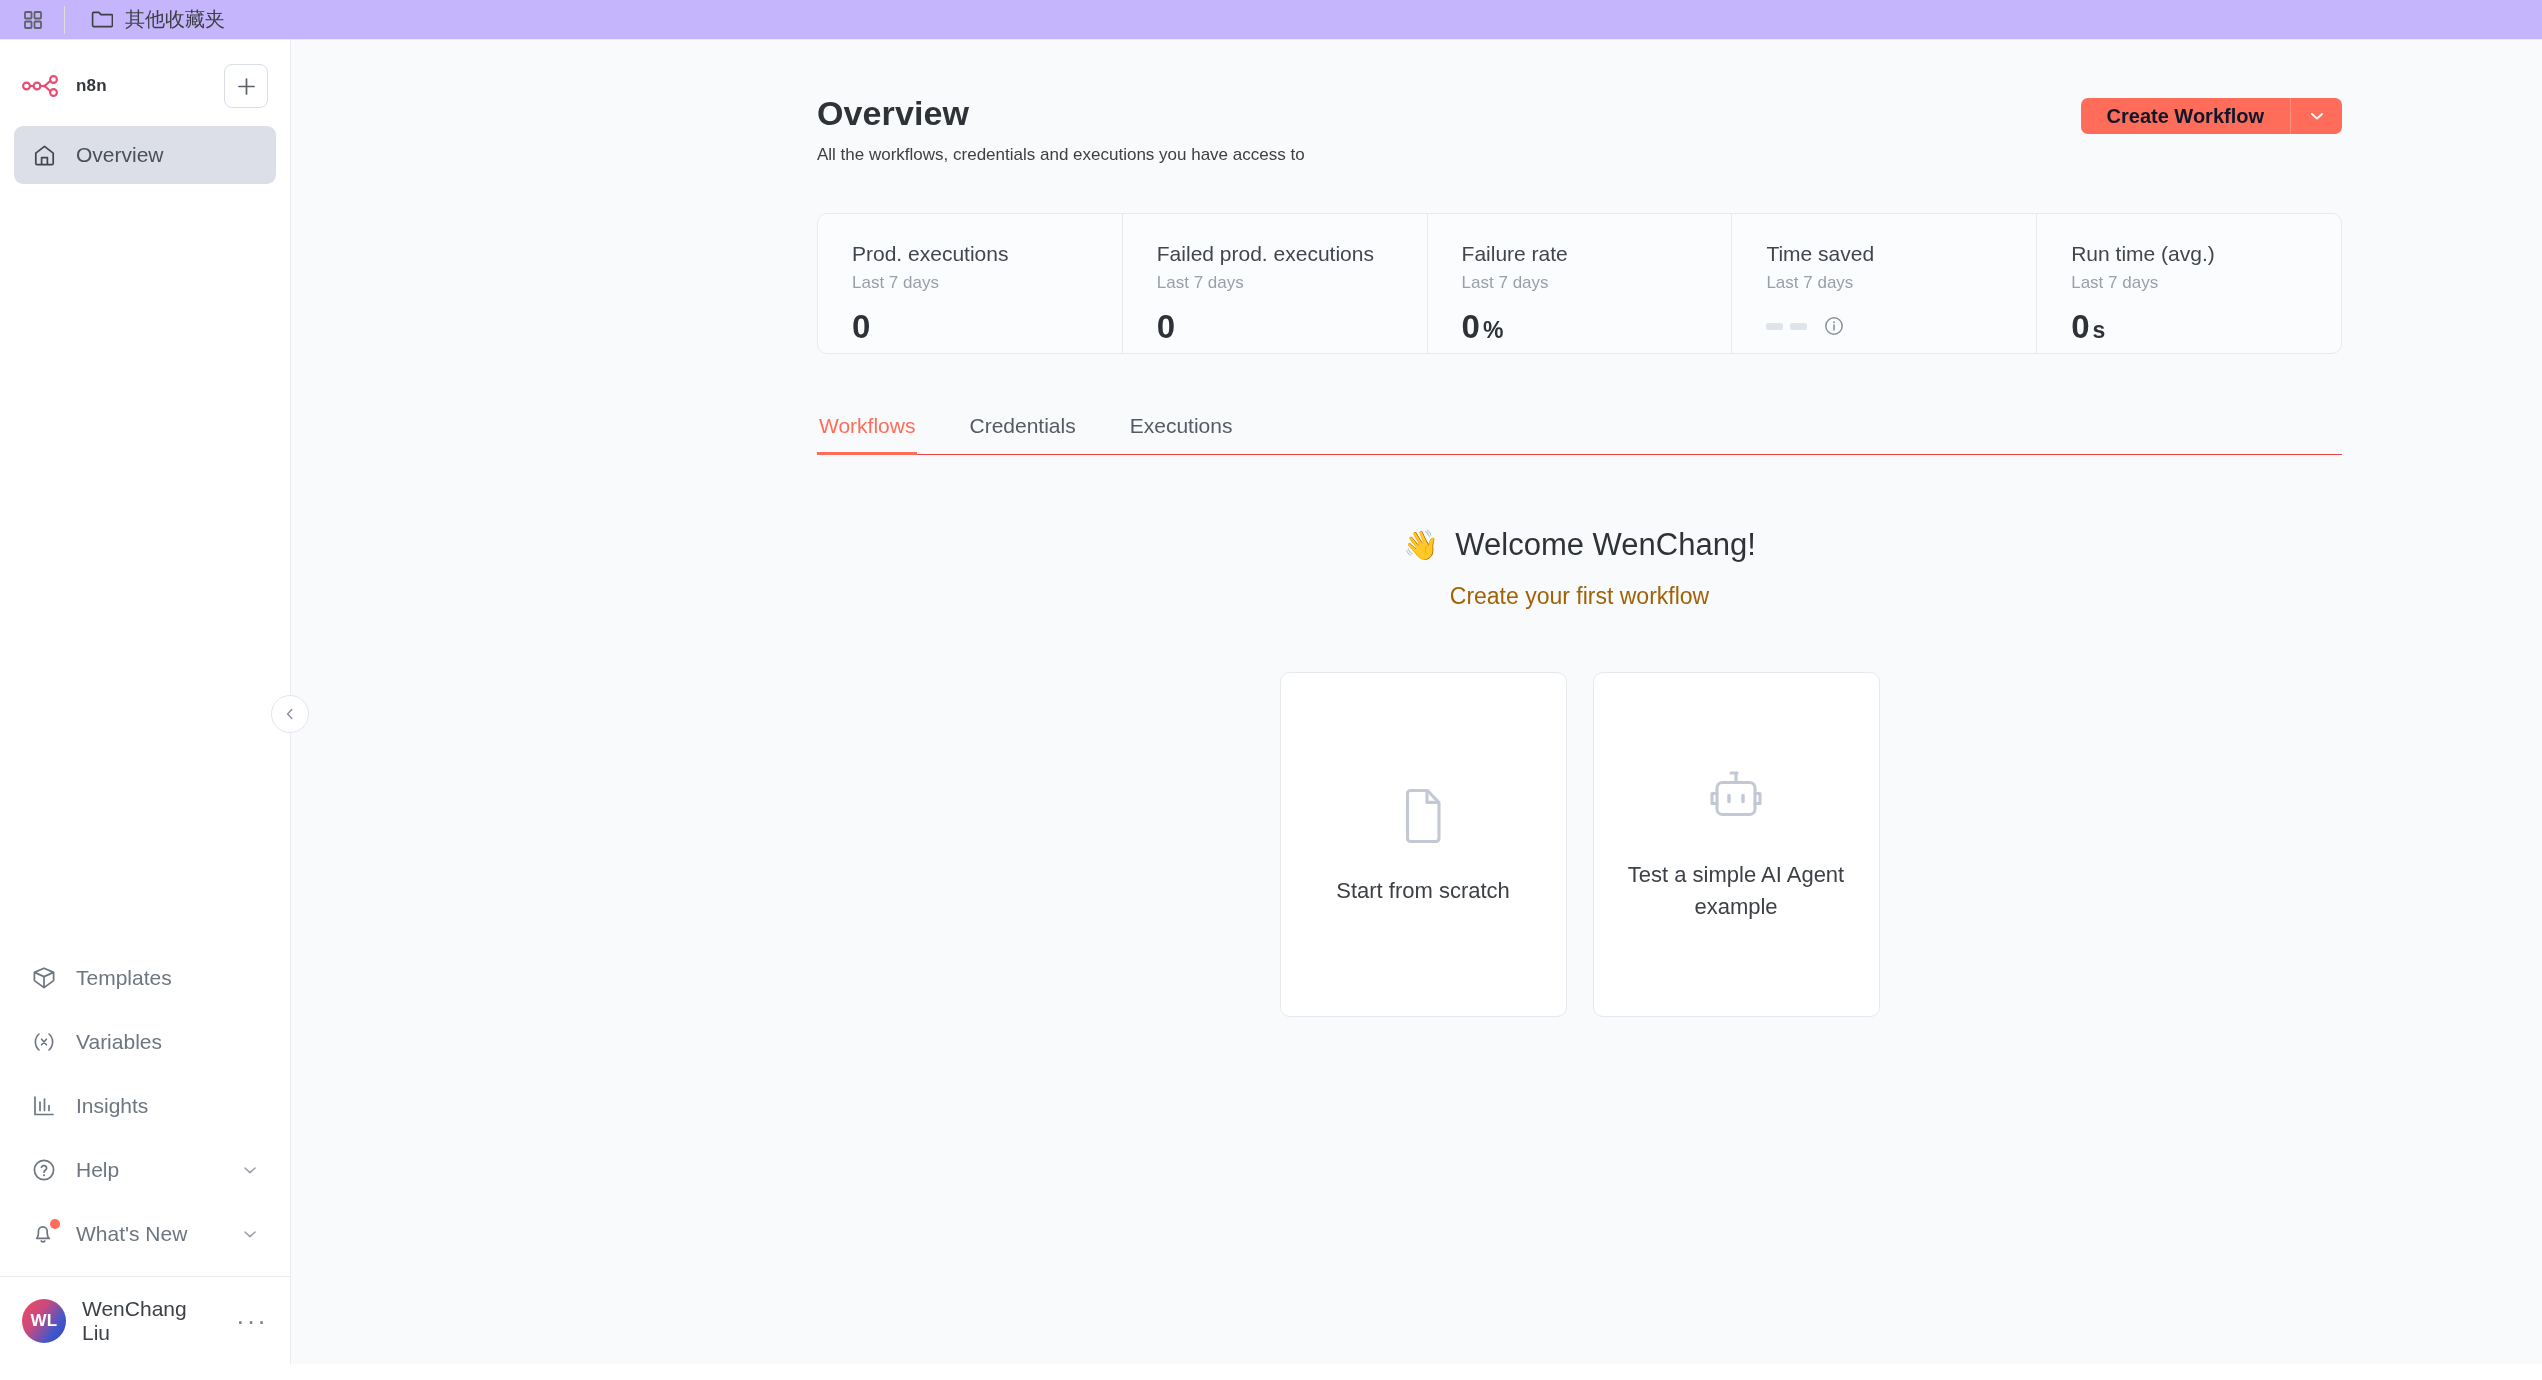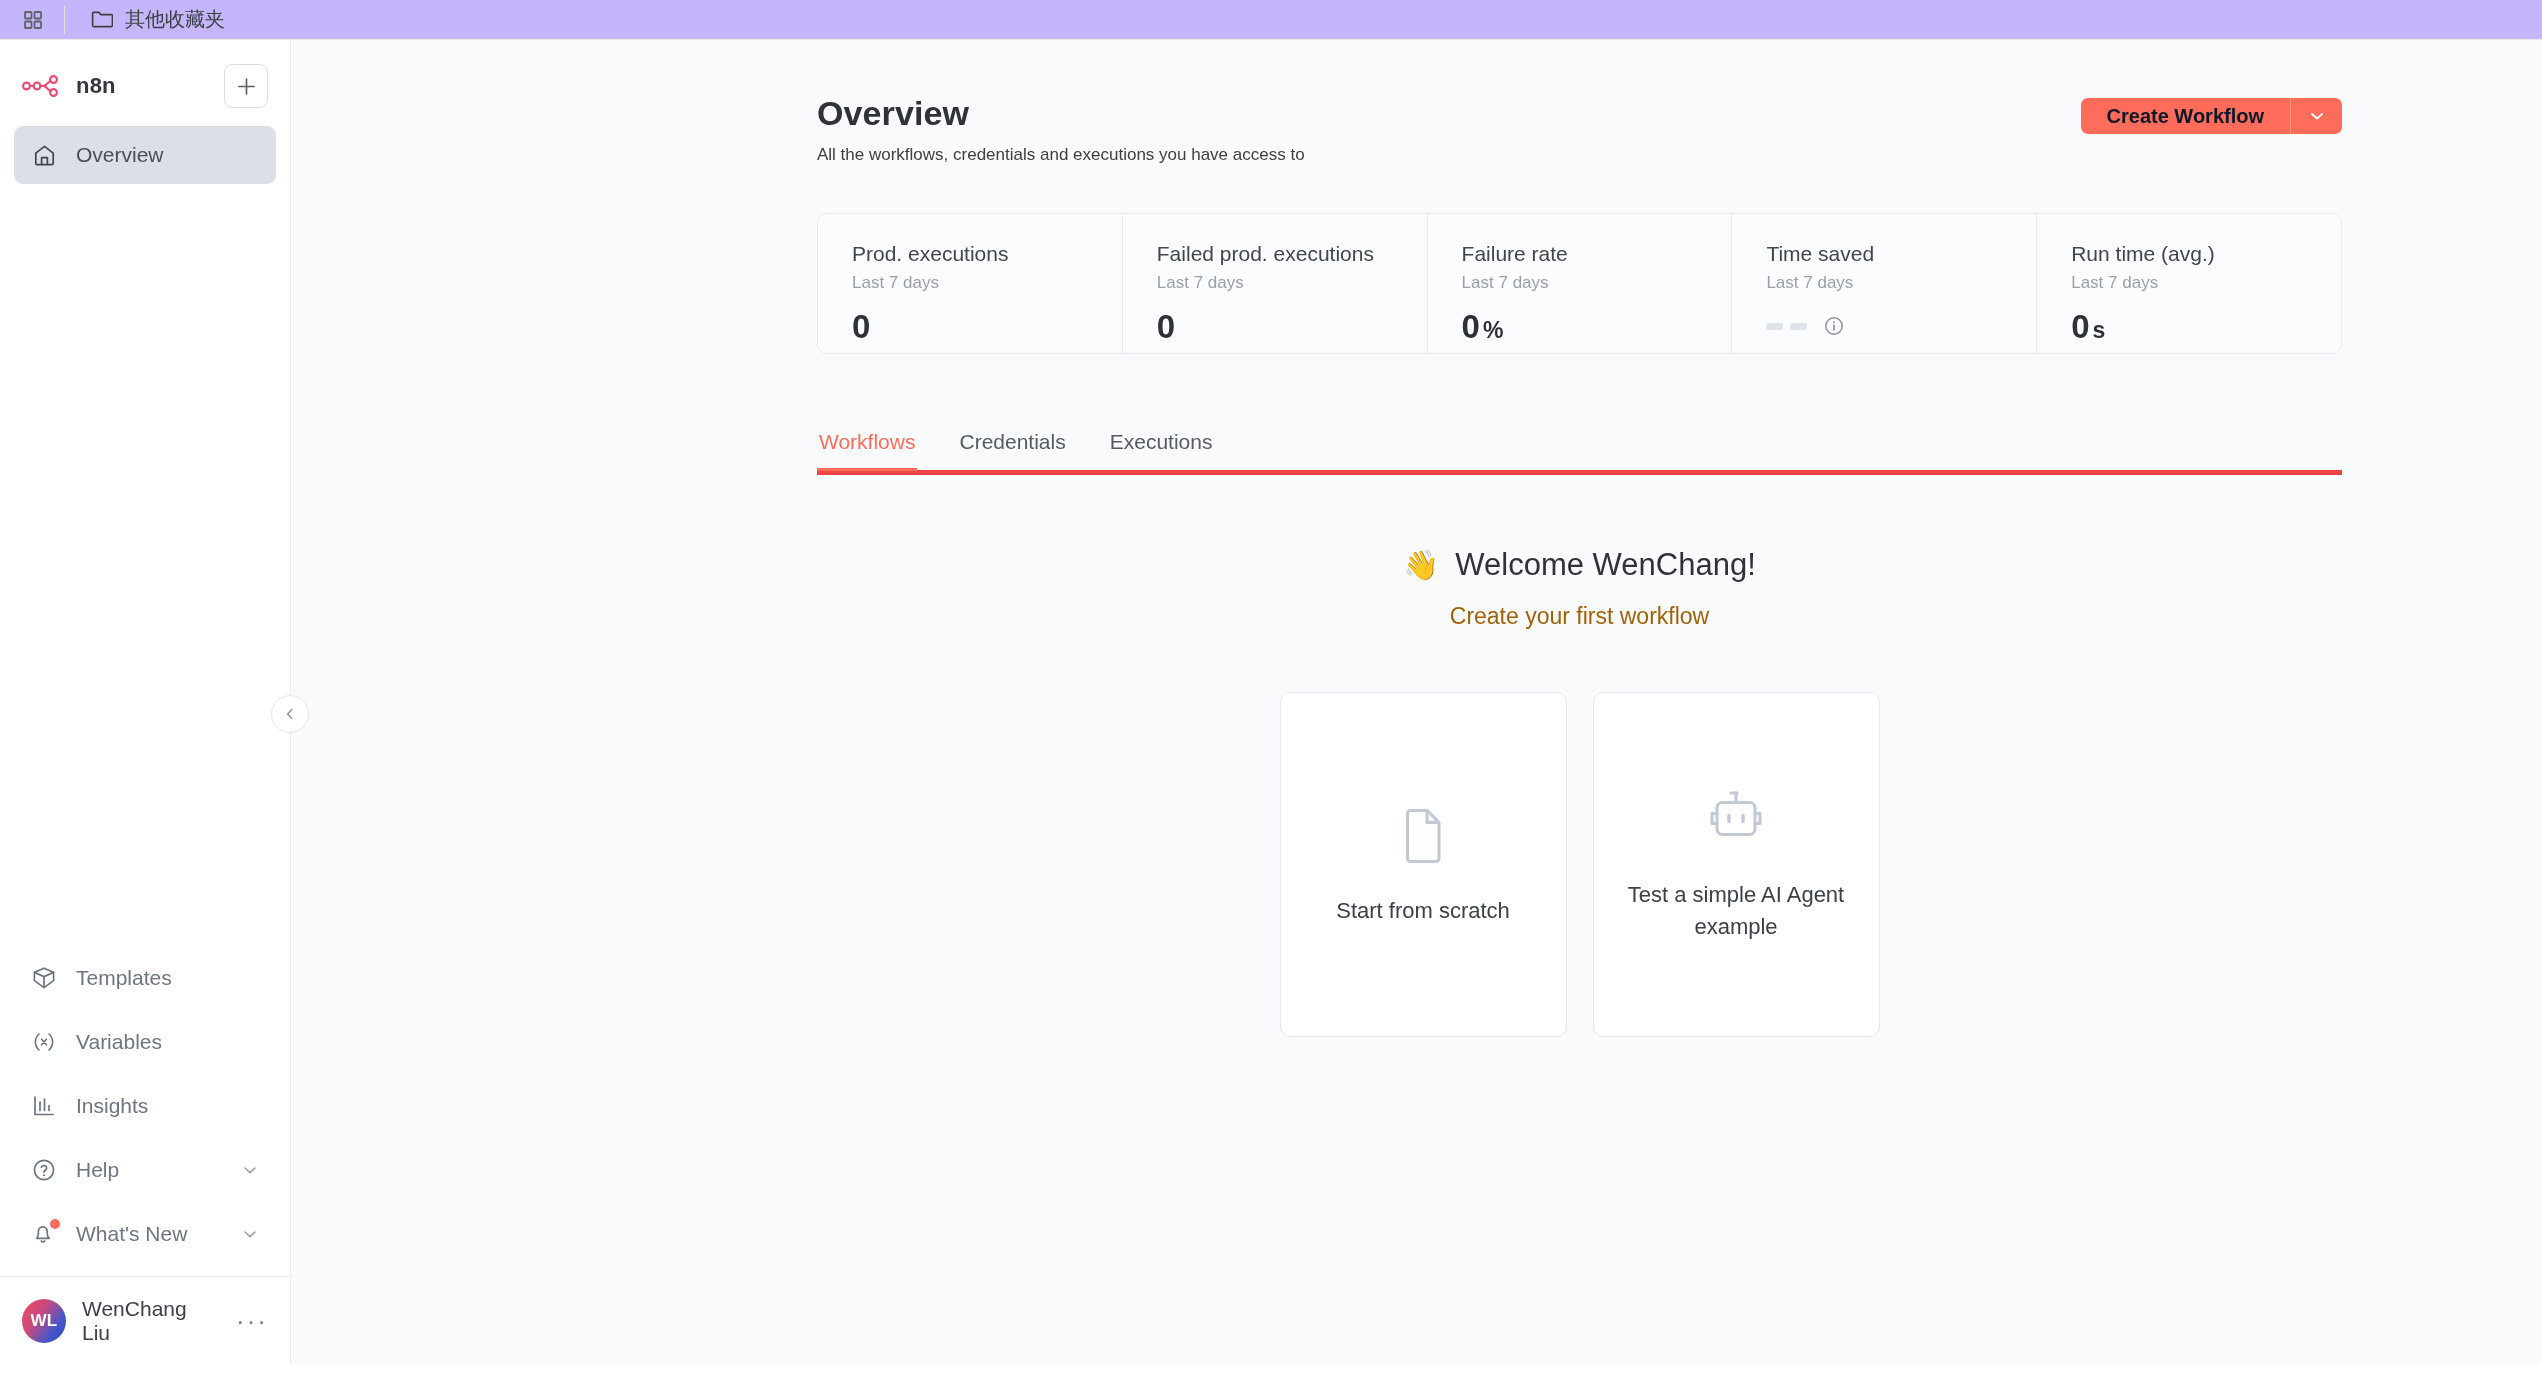--- a/index.html
+++ b/index.html
@@ -54,21 +54,21 @@
     display: flex; flex-direction: column;
     position: relative;
     flex: 0 0 291px;
   }
   .sidebar-top {
     display: flex; align-items: center; justify-content: space-between;
     padding: 24px 22px 14px 22px;
   }
   .brand { display: flex; align-items: center; gap: 12px; }
   .brand-name {
-    font-size: 22px; font-weight: 700; color: #34373d; letter-spacing: .2px;
+    font-size: 17px; font-weight: 700; color: #34373d; letter-spacing: .2px;
   }
   .plus-btn {
     width: 44px; height: 44px;
     border: 1px solid #d9dee7; border-radius: 8px;
     background: #fff;
     display: flex; align-items: center; justify-content: center;
     color: #5b5f66;
   }
   .nav-list { padding: 4px 14px 0 14px; }
   .nav-item {
@@ -173,23 +173,23 @@
     display: flex; align-items: baseline; gap: 3px;
   }
   .stat-unit { font-size: 23px; font-weight: 700; color: #2e3238; }
   .stat-empty { margin-top: 22px; display: flex; align-items: center; gap: 16px; }
   .dash { display: inline-flex; gap: 7px; }
   .dash i { display: block; width: 17px; height: 7px; background: #dfe3ea; border-radius: 2px; }
   .info-icon { color: #8b9099; display: flex; align-items: center; }
 
   
   .tabs {
-    display: flex; gap: 40px;
-    margin-top: 76px;
-    border-bottom: 5px solid #ef4444;
+    display: flex; gap: 50px;
+    margin-top: 60px;
+    border-bottom: 1px solid #ef4444;
   }
   .tab {
     font-size: 21px; color: #555b63;
     padding: 0 2px 14px 2px;
     border-bottom: 3px solid transparent;
     margin-bottom: -1px;
   }
   .tab.active { color: #ff6d5a; border-bottom-color: #ff6d5a; }
 
   

